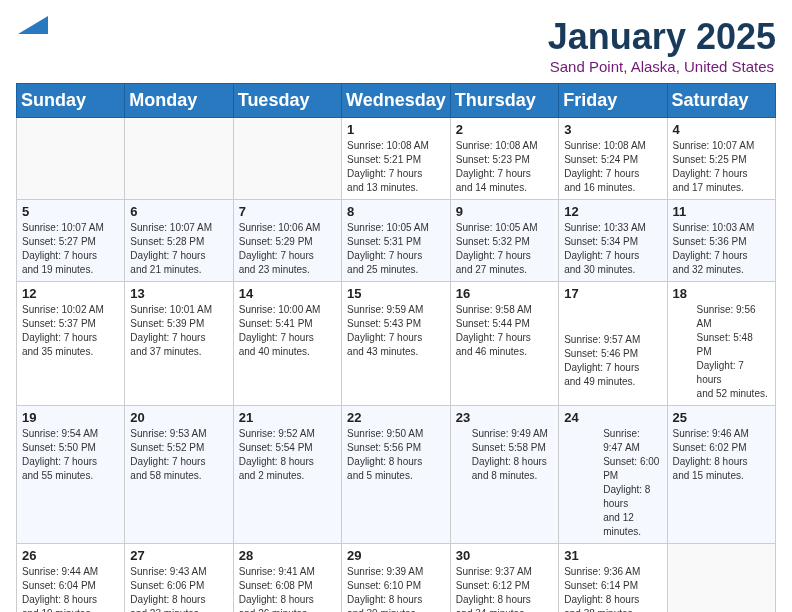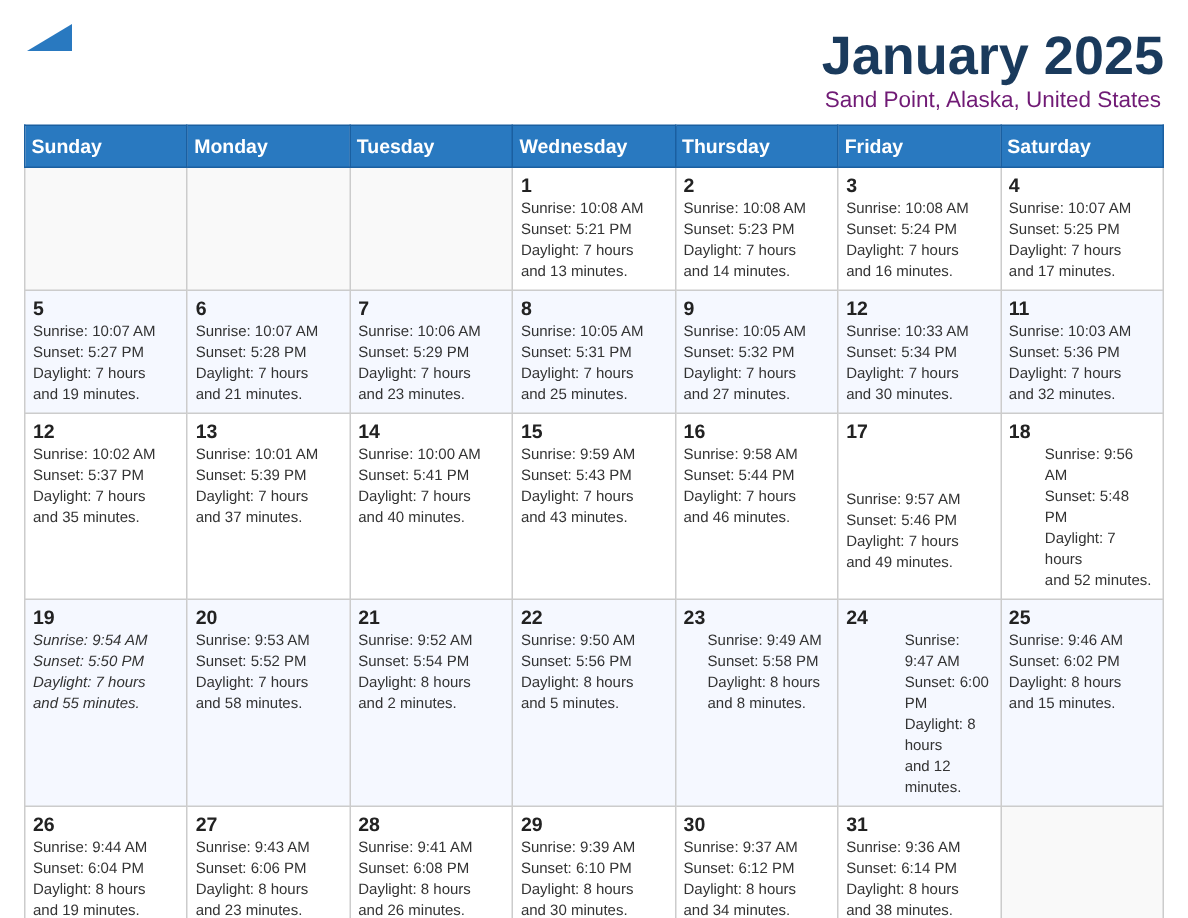--- a/index.html
+++ b/index.html
@@ -41,21 +41,21 @@
       text-align: center;
     }
     .calendar {
       width: 100%;
       border-collapse: collapse;
       border: 1px solid #ccc;
     }
     .calendar th {
       background-color: #2979c0;
       color: #fff;
-      font-size: 13px;
+      font-size: 18px;
       font-weight: bold;
       padding: 6px 4px;
       text-align: left;
       border: 1px solid #1a5fa0;
     }
     .calendar td {
       vertical-align: top;
       padding: 4px 5px;
       font-size: 10.5px;
       color: #222;
@@ -247,21 +247,21 @@
           <span class="day-number">18</span>
           <div class="day-info" style="white-space: pre-line; margin-left: 24px;">Sunrise: 9:56 AM
 Sunset: 5:48 PM
 Daylight: 7 hours
 and 52 minutes.</div>
         </td>
       </tr>
       <tr>
         <td>
           <span class="day-number">19</span>
-          <div class="day-info" style="white-space: pre-line; font-style: italic;">Sunrise: 9:54 AM
+          <div class="day-info" style="white-space: pre-line;">Sunrise: 9:54 AM
 Sunset: 5:50 PM
 Daylight: 7 hours
 and 55 minutes.</div>
         </td>
         <td>
           <span class="day-number">20</span>
           <div class="day-info" style="white-space: pre-line;">Sunrise: 9:53 AM
 Sunset: 5:52 PM
 Daylight: 7 hours
 and 58 minutes.</div>

